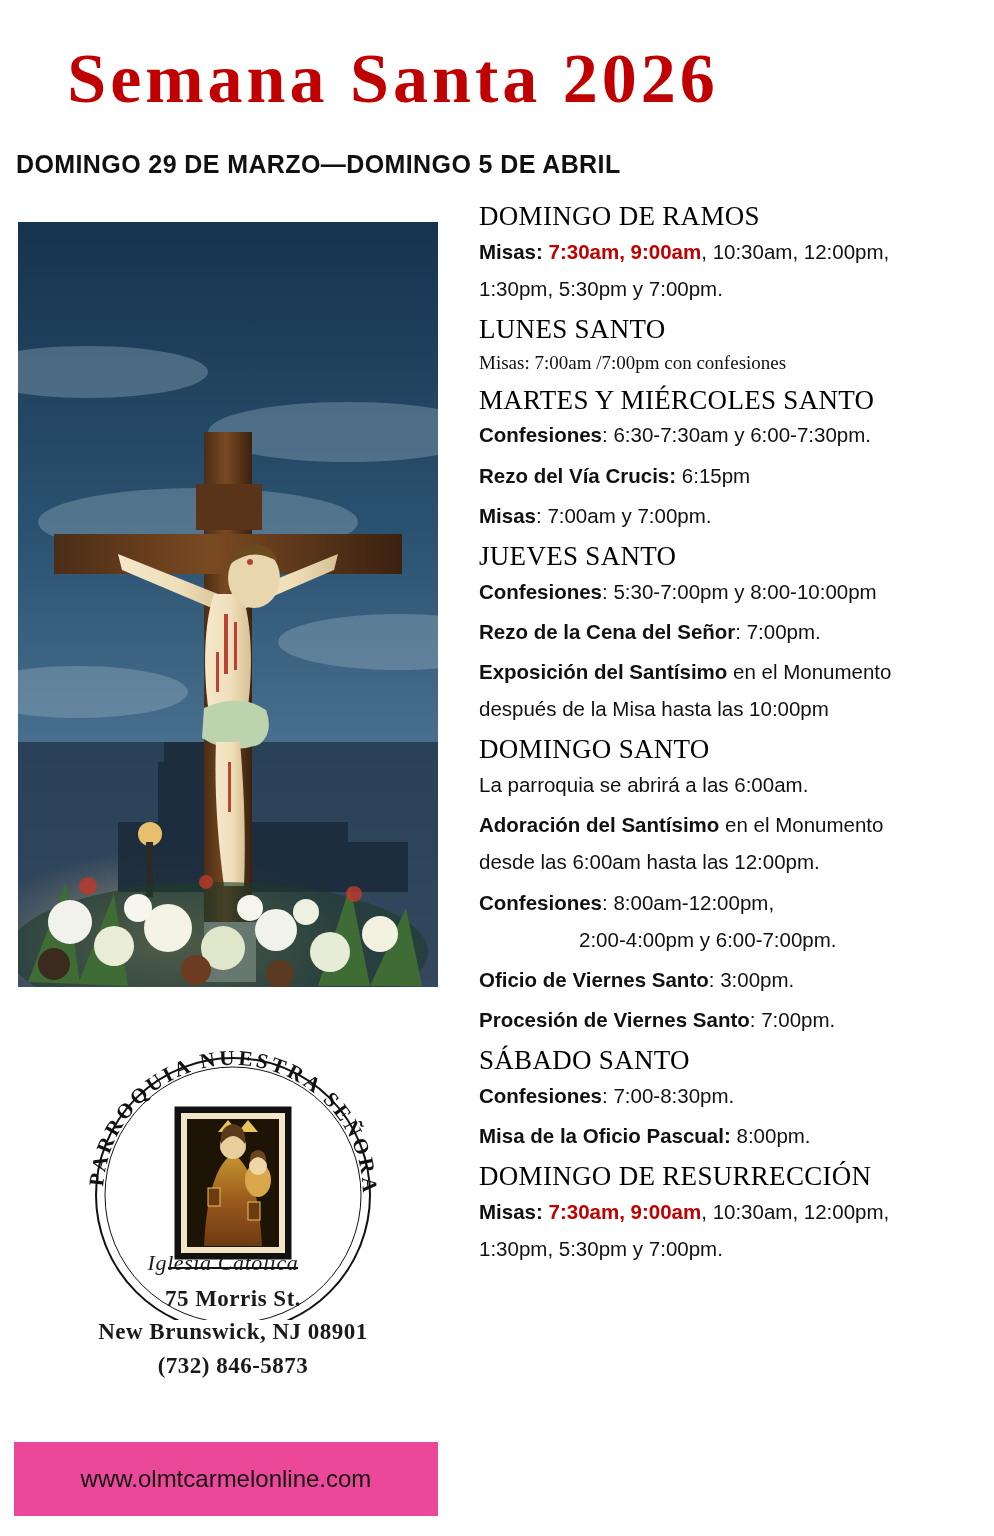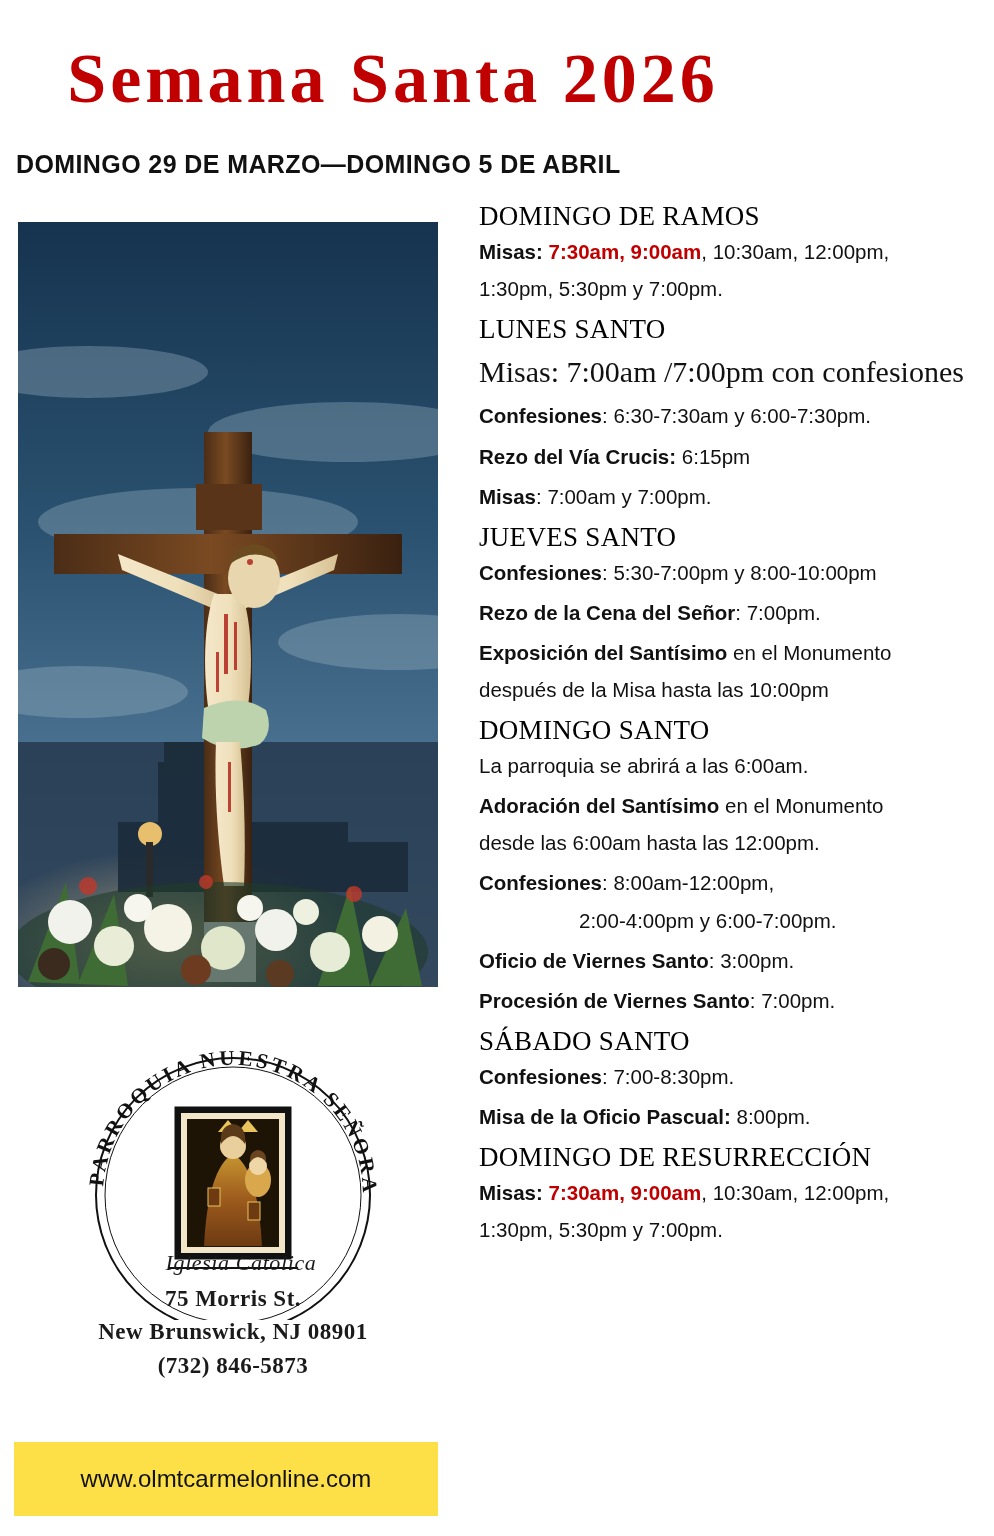--- a/index.html
+++ b/index.html
@@ -71,38 +71,38 @@
     text-align: center;
     font-family: "Liberation Serif", serif;
     font-size: 23px;
     font-weight: bold;
     color: #1a1a1a;
     line-height: 1.45;
     letter-spacing: 0.5px;
   }
   .logo-sub {
     position: absolute;
-    left: 66px;
+    left: 48px;
     top: 1250px;
     width: 350px;
     text-align: center;
     font-family: "Liberation Serif", serif;
     font-style: italic;
     font-size: 22px;
     color: #1a1a1a;
     letter-spacing: 0.6px;
   }
 
   .website-box {
     position: absolute;
     left: 14px;
     top: 1442px;
     width: 424px;
     height: 74px;
-    background: #fde047;
+    background: #ec4899;
     display: flex;
     align-items: center;
     justify-content: center;
   }
   .website-box span {
     font-family: "Liberation Sans", sans-serif;
     font-size: 24px;
     color: #111111;
   }
 
@@ -123,21 +123,21 @@
   }
   .line {
     font-family: "Liberation Sans", sans-serif;
     font-size: 20.5px;
     color: #111111;
     line-height: 1.52;
     margin: 0 0 9px 0;
   }
   .line.serif {
     font-family: "Liberation Serif", serif;
-    font-size: 30px;
+    font-size: 19px;
     margin-bottom: 6px;
   }
   .line b { font-weight: bold; }
   .red { color: #c00000; font-weight: bold; }
   .indent { display: inline-block; width: 100px; }
   .tight { margin-bottom: 6px; }
 </style>
 </head>
 <body>
 
@@ -304,20 +304,21 @@
 
   <div class="sec-head">DOMINGO DE RAMOS</div>
   <p class="line tight">
     <b>Misas</b><b>: </b><span class="red">7:30am, 9:00am</span><span>, 10:30am, 12:00pm,</span>
   </p>
   <p class="line">1:30pm, 5:30pm y 7:00pm.</p>
 
   <div class="sec-head">LUNES SANTO</div>
   <p class="line serif">Misas: 7:00am /7:00pm con confesiones</p>
 
+  <div class="sec-head">MARTES Y MIÉRCOLES SANTO</div>
   <p class="line">
     <b>Confesiones</b><span>: 6:30-7:30am y 6:00-7:30pm.</span>
   </p>
   <p class="line">
     <b>Rezo del Vía Crucis:</b><span> 6:15pm</span>
   </p>
   <p class="line">
     <b>Misas</b><span>: 7:00am y 7:00pm.</span>
   </p>
 

